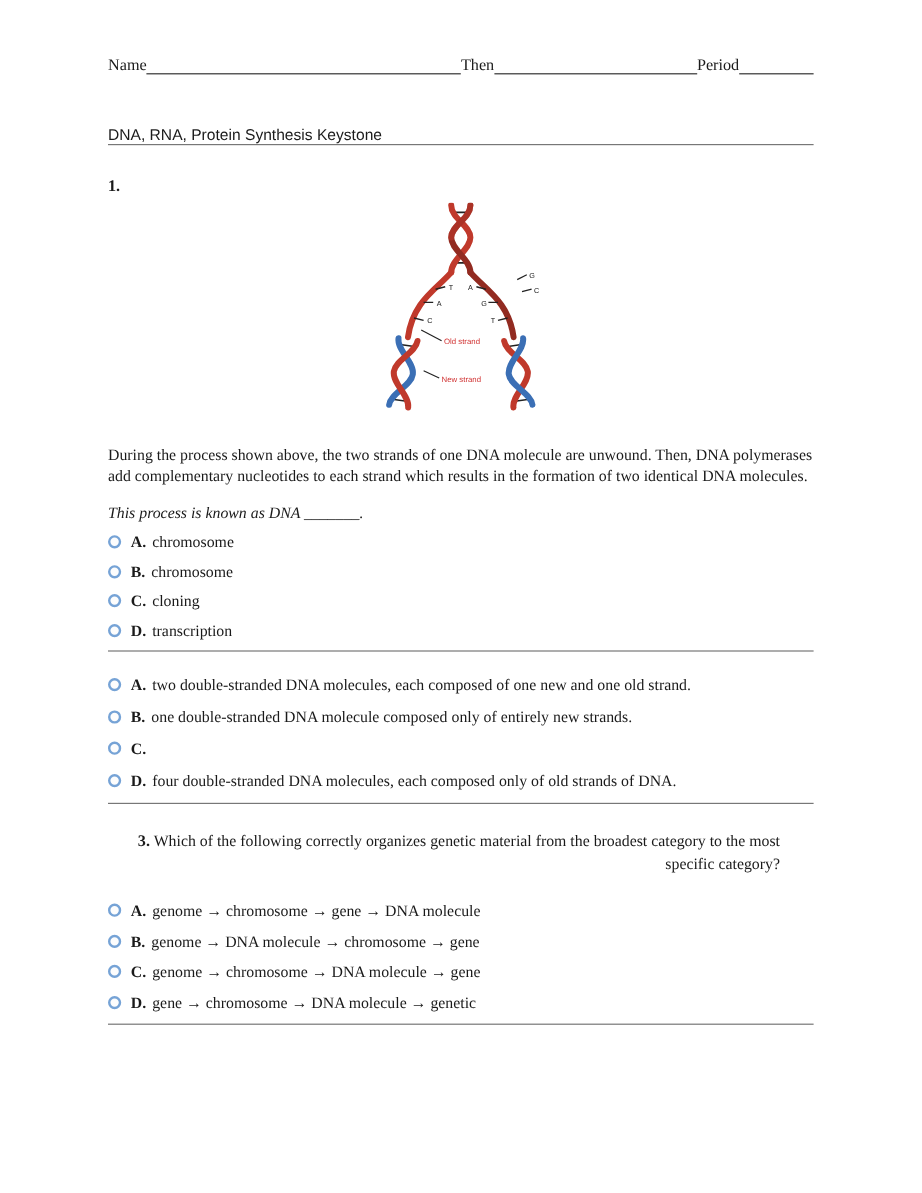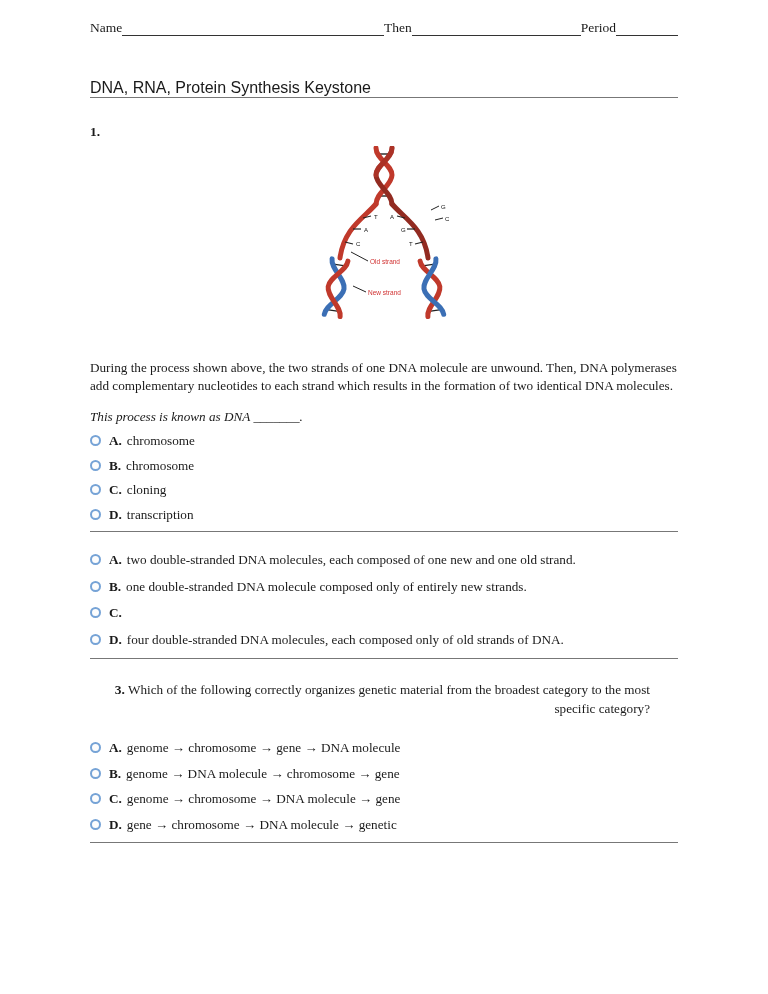--- a/index.html
+++ b/index.html
@@ -6,40 +6,40 @@
   html, body { background: #ffffff; }
   body {
     width: 768px;
     height: 994px;
     font-family: "Liberation Serif", serif;
     color: #1a1a1a;
     position: relative;
     overflow: hidden;
   }
   .page {
-    padding: 20px 90px 0 90px;
+    padding: 46px 90px 0 90px;
   }
   
   .header-line {
     display: flex;
     align-items: flex-end;
     font-size: 13.5px;
     margin-bottom: 0;
   }
   .blank {
     border-bottom: 1px solid #333;
     height: 15px;
   }
   .blank.name { flex: 1.55; }
   .blank.date { flex: 1.0; }
   .blank.period { width: 62px; }
 
   .doc-title {
     font-family: "Liberation Sans", sans-serif;
-    font-size: 16px;
+    font-size: 13px;
     margin-top: 43px;
   }
 
   hr.rule {
     border: none;
     border-top: 1px solid #777;
     margin: 0;
   }
   .rule-1 { margin-top: 45px; }
 
@@ -47,21 +47,21 @@
   .q1-num { margin-top: 26px; }
 
   .figure-wrap {
     text-align: center;
     margin-top: 6px;
   }
 
   .para {
     font-size: 13.2px;
     line-height: 1.38;
-    margin-top: 29px;
+    margin-top: 16px;
     font-family: Liberation Serif, serif;
   }
   .stem-line {
     font-size: 13.2px;
     margin-top: 14px;
     font-style: italic;
   }
   .options { margin-top: 8px; }
   .option-row {
     display: flex;

